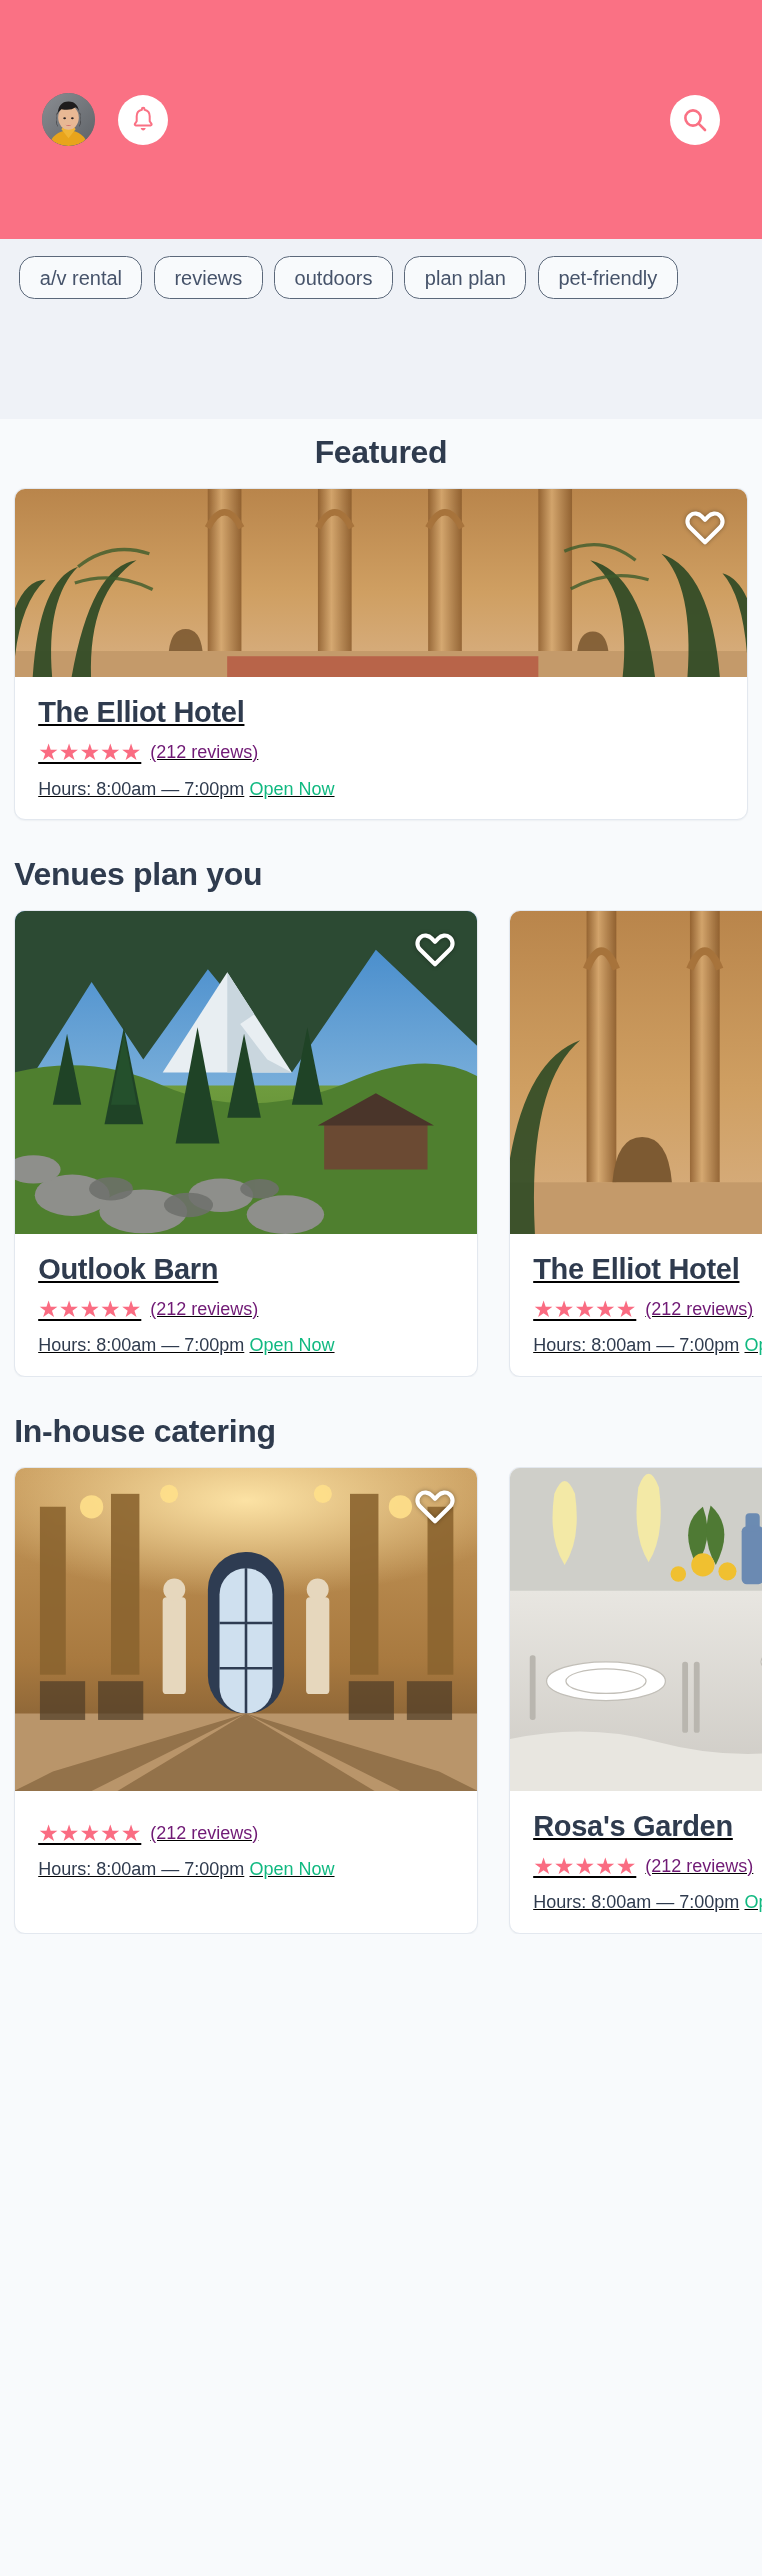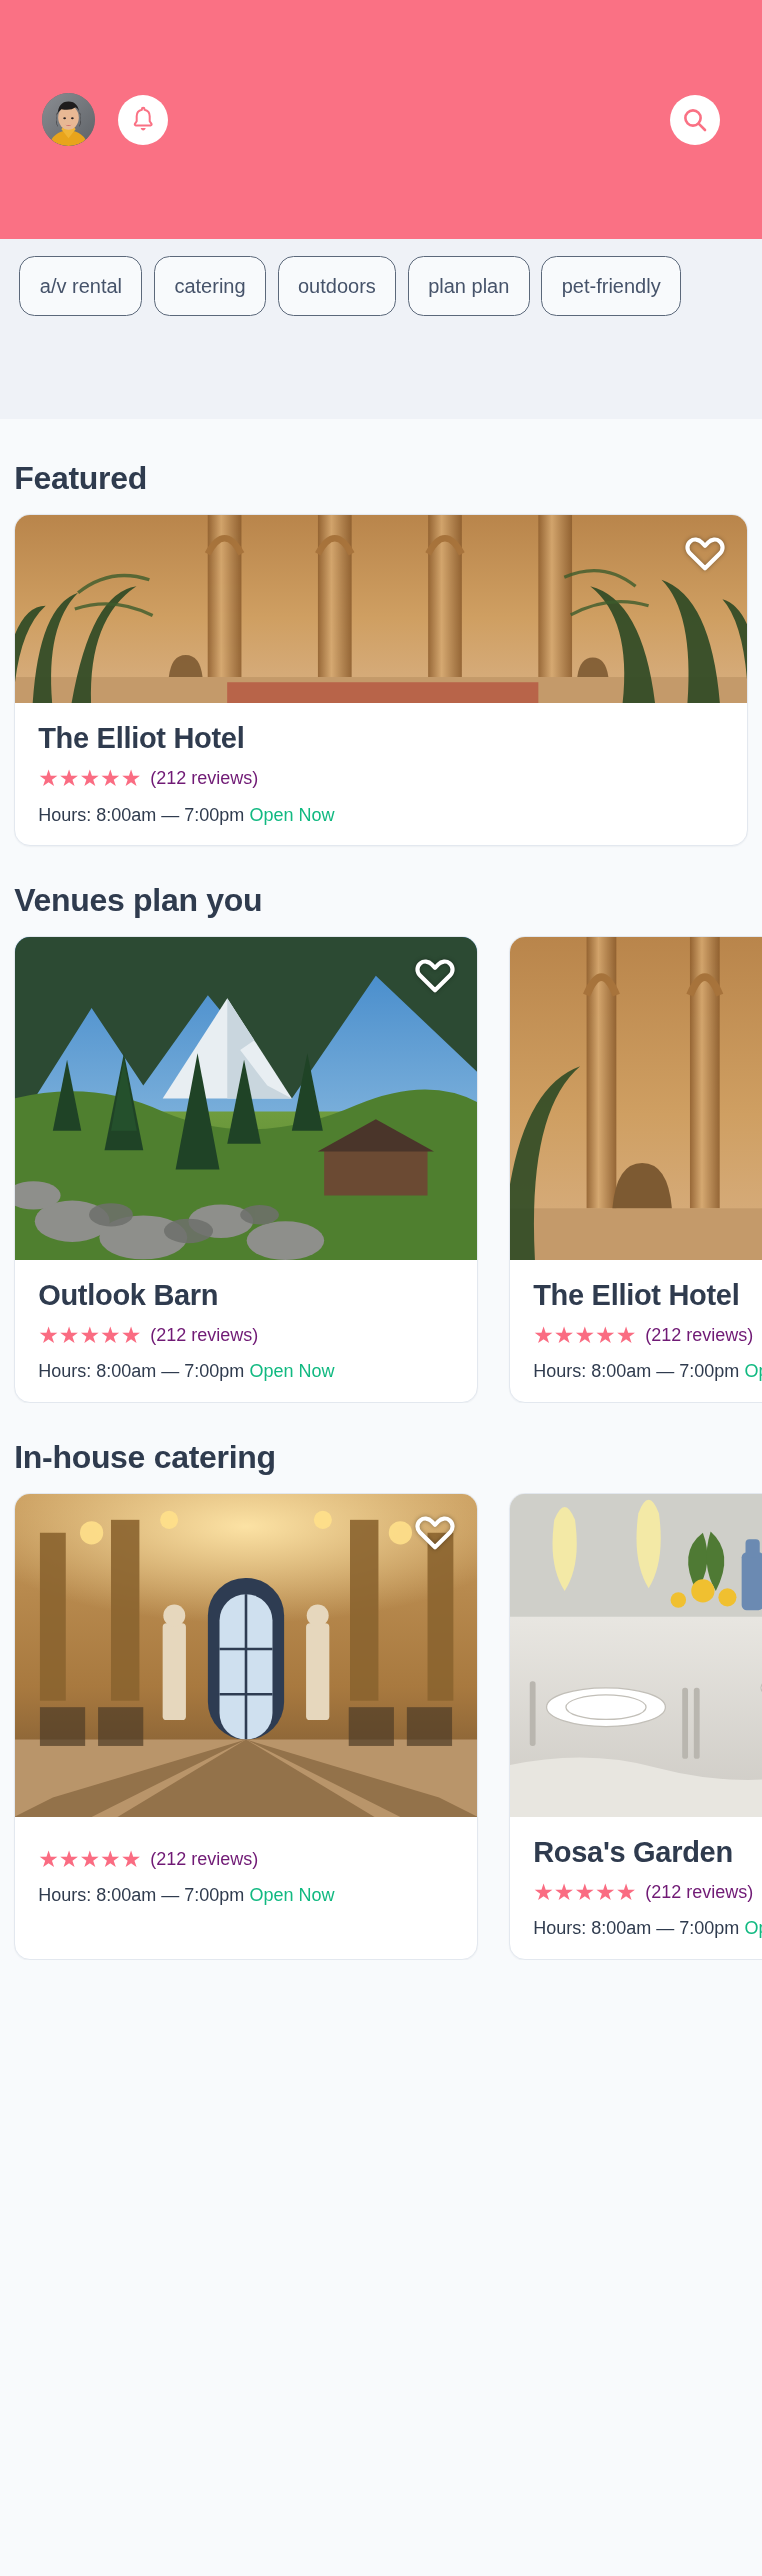--- a/index.html
+++ b/index.html
@@ -65,21 +65,21 @@
     background: #eff2f7;
     padding: 17px 19.4px 19.4px 19.4px;
     display: flex;
     flex-wrap: wrap;
     gap: 11.6px;
     align-content: flex-start;
     min-height: 180px;
   }
 
   .chip {
-    height: 60px;
+    height: 43px;
     padding: 0 19.4px;
     border: 1.9px solid #5b687a;
     border-radius: 15.5px;
     background: #f8fafc;
     color: #46536a;
     font-size: 20px;
     line-height: 1;
     display: inline-flex;
     align-items: center;
     justify-content: center;
@@ -92,29 +92,30 @@
   .section { padding: 0 0 0 0; }
 
   .section-title {
     font-size: 32px;
     font-weight: bold;
     color: #2f3b4e;
     letter-spacing: -0.3px;
     padding: 0 14.2px;
     margin: 36px 0 17px 0;
   }
-  .section-title.first { margin-top: 41px; }
+  .section-title.first { margin-top: 15px; text-align: center; }
 
   
   .card {
     background: #ffffff;
     border: 0.6px solid #e3e8ef;
-    border-radius: 16px;
+    border-radius: 11px;
     overflow: hidden;
     box-shadow: 0 0.6px 1.3px rgba(45,55,72,0.05);
+    text-decoration: underline;
   }
 
   .card-media {
     position: relative;
     width: 100%;
     overflow: hidden;
   }
   .card-media .photo {
     display: block;
     width: 100%;
@@ -240,21 +241,21 @@
   <button class="circle-btn">
     <svg width="30" height="30" viewBox="0 0 24 24">
       <circle cx="10.4" cy="10.4" r="6.1" fill="none" stroke="#fa7184" stroke-width="2.1"></circle>
       <line x1="14.9" y1="14.9" x2="20" y2="20" stroke="#fa7184" stroke-width="2.1" stroke-linecap="round"></line>
     </svg>
   </button>
 </div>
 
 <div class="filter-bar">
   <button class="chip">a/v rental</button>
-  <button class="chip">catering</button>
+  <button class="chip">reviews</button>
   <button class="chip">outdoors</button>
   <button class="chip">plan plan</button>
   <button class="chip">pet-friendly</button>
 </div>
 
 <div class="section">
   <h2 class="section-title first">Featured</h2>
 
   <div class="featured-wrap">
     <div class="card featured-card">

